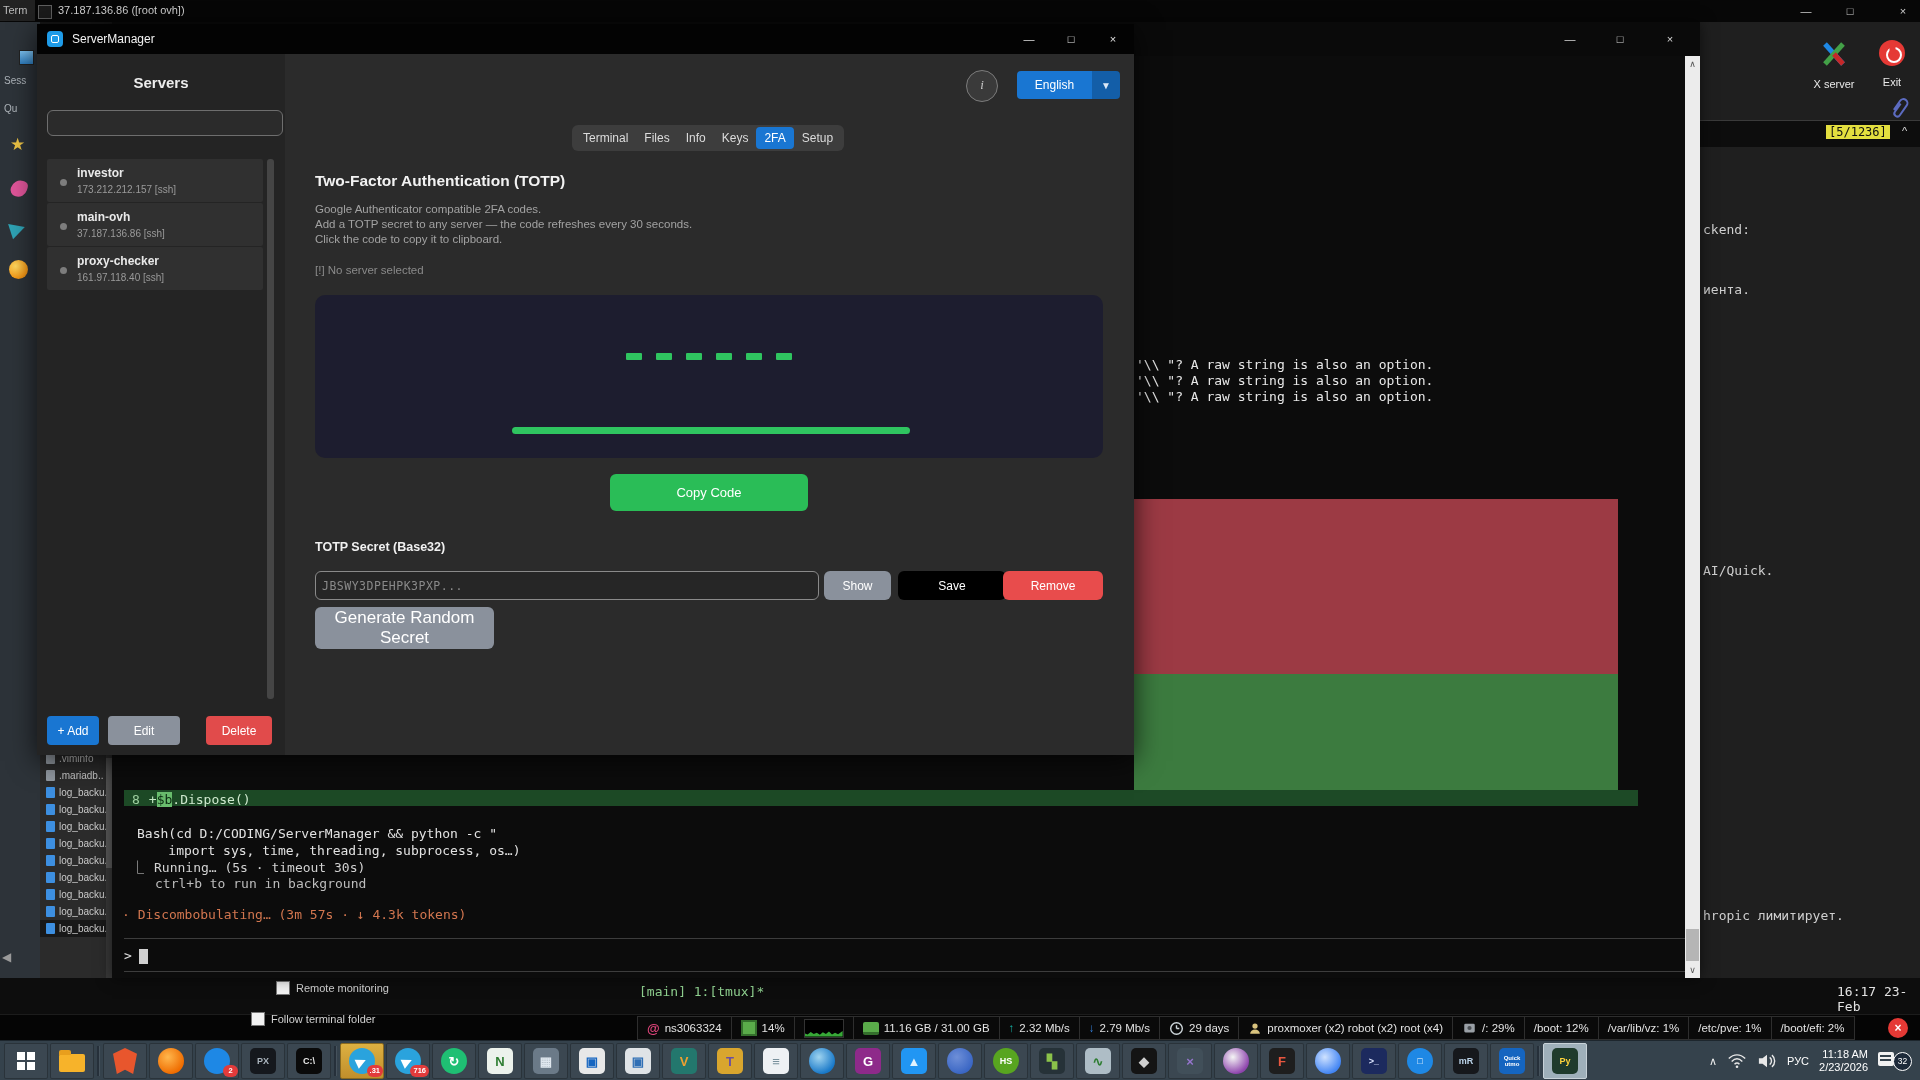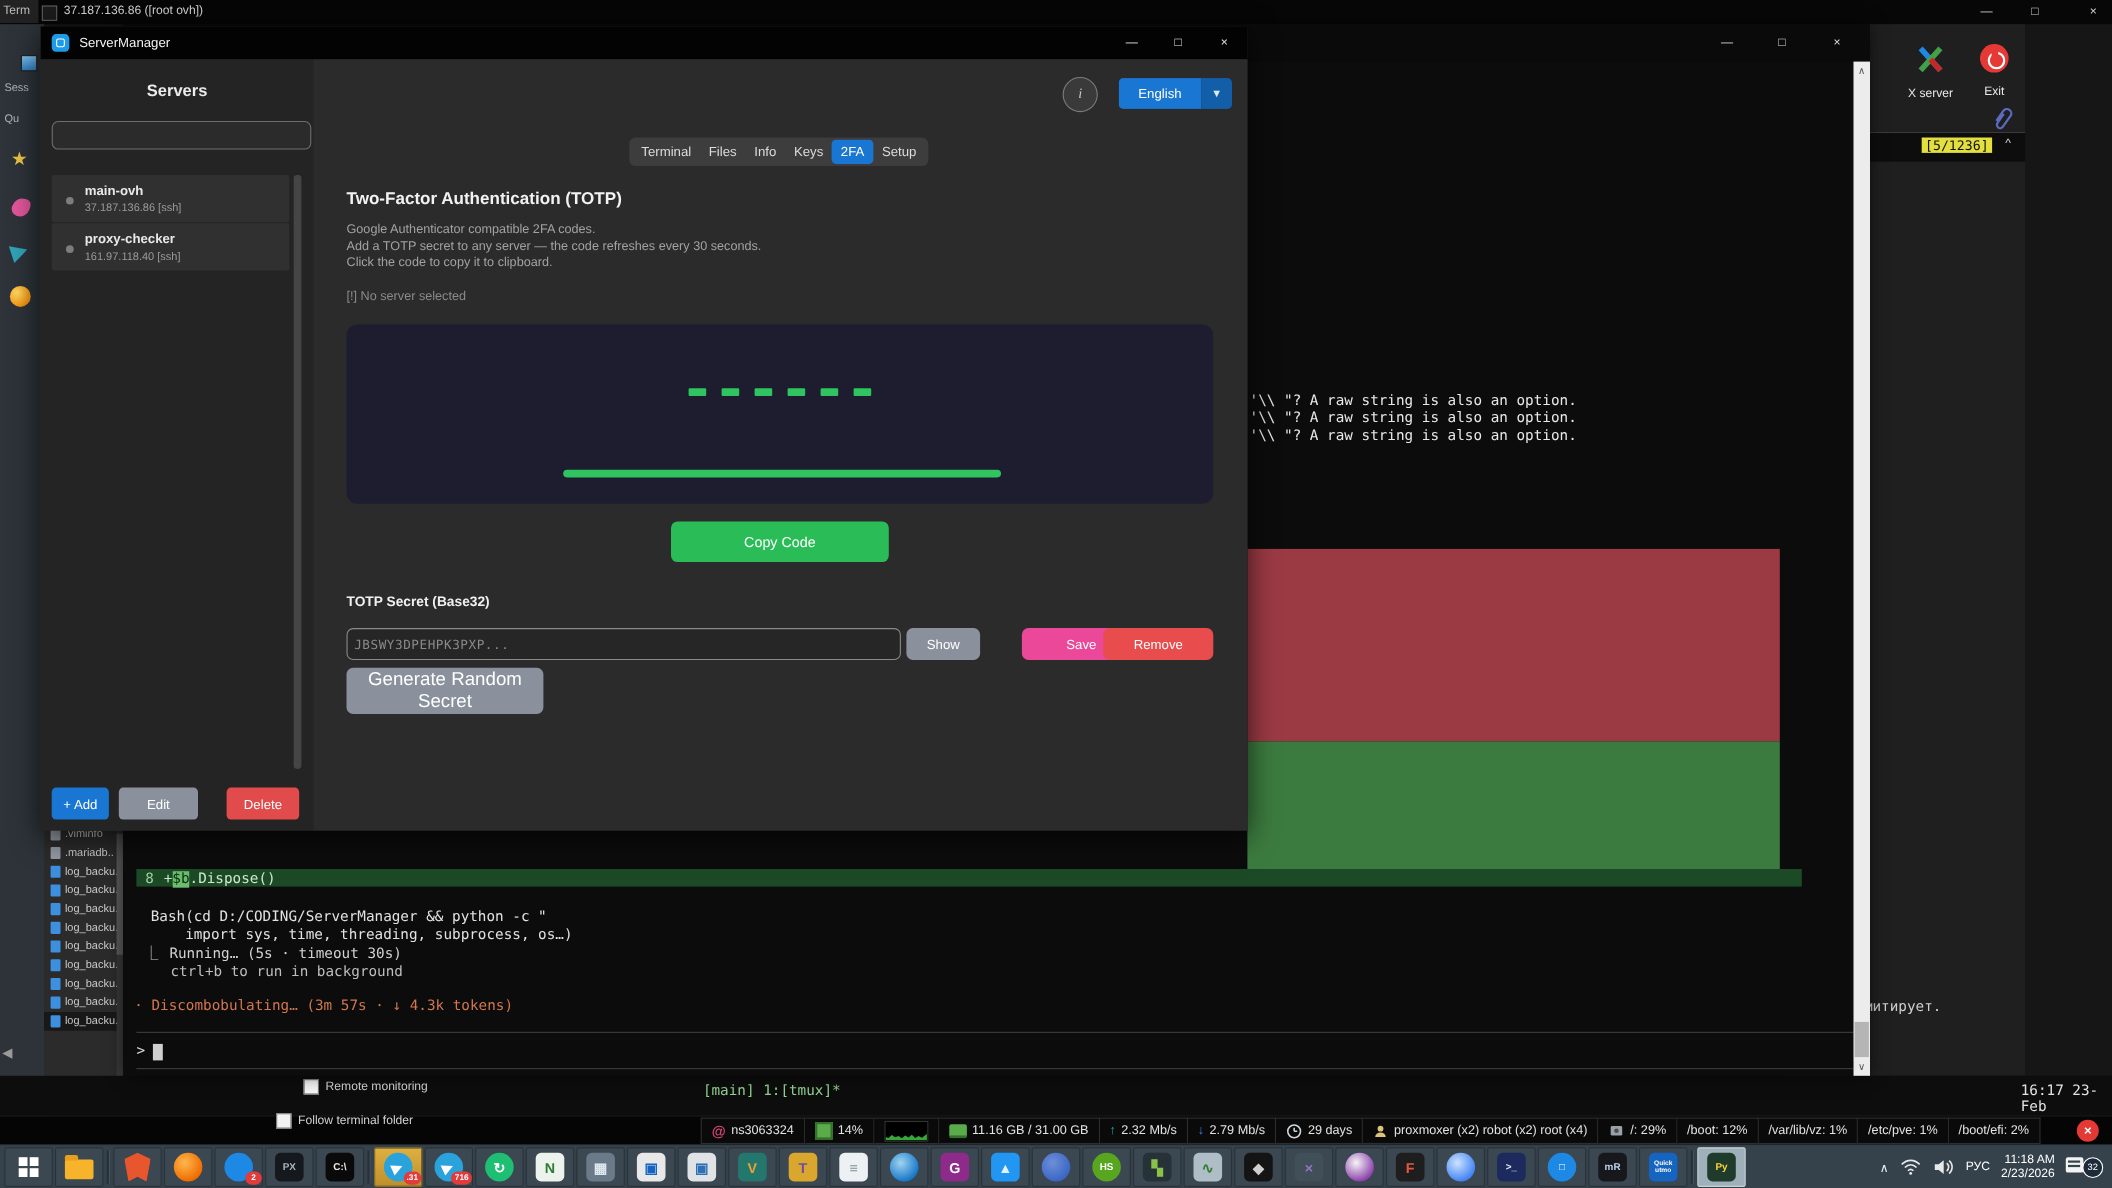--- a/index.html
+++ b/index.html
@@ -30,21 +30,21 @@
   #file-panel{position:absolute;left:40px;top:750px;width:72px;height:262px;background:#2b2b2b;overflow:hidden;}
   .frow{display:flex;align-items:center;gap:4px;height:17px;padding-left:6px;}
   .frow.fsel{background:#181818;}
   .ficon{width:9px;height:11px;border-radius:1px;flex:none;}
   .ficon.gray{background:#939aa2}.ficon.blue{background:#3d8fe0}
   .ftext{color:#c9c9c9;font-size:10px;white-space:nowrap;}
   #fp-scroll{position:absolute;right:0;top:0;bottom:0;width:6px;background:#383838;}
   #fp-thumb{position:absolute;right:0;top:8px;width:6px;height:110px;background:#5a5a5a;}
   #file-left-arrow{position:absolute;left:2px;top:950px;color:#9a9a9a;font-size:12px;}
   
-  #moba-right{position:absolute;left:1621px;top:22px;width:220px;height:956px;background:#1f1f1f;}
+  #moba-right{position:absolute;left:1700px;top:22px;width:220px;height:956px;background:#1f1f1f;}
   #mr-xserver{position:absolute;left:103px;top:18px;width:62px;text-align:center;}
   #mr-exit{position:absolute;left:168px;top:18px;width:48px;text-align:center;}
   .mr-label{display:block;margin-top:6px;color:#e8e8e8;font-size:11px;}
   #exit-circle{display:inline-block;width:26px;height:26px;border-radius:50%;background:#e53935;position:relative;}
   #exit-circle::before{content:"";position:absolute;left:7px;top:7px;width:12px;height:12px;border:2.5px solid #fff;border-radius:50%;}
   #exit-circle::after{content:"";position:absolute;left:12px;top:3px;width:2.5px;height:9px;background:#e53935;
     box-shadow:0 0 0 1.5px #e53935;border-left:0;}
   #mr-clip{position:absolute;left:190px;top:74px;}
   #mr-sep{position:absolute;left:0;top:98px;right:0;height:1px;background:#3a3a3a;}
   #mr-badgerow{position:absolute;left:0;top:99px;right:0;height:26px;background:#0d0d0d;}
@@ -144,21 +144,21 @@
   #btn-copy{position:absolute;left:325px;top:420px;width:198px;height:37px;background:#2abd57;border:none;
     border-radius:6px;color:#fff;font-size:13px;font-family:"Liberation Sans",sans-serif;}
   #totp-label{position:absolute;left:30px;top:486px;color:#f0f0f0;font-size:12.5px;font-weight:bold;}
   #secret-input{position:absolute;left:30px;top:517px;width:490px;height:27px;background:#262626;
     border:1px solid #8a8a8a;border-radius:6px;color:#bbb;padding:0 6px;outline:none;
     font-family:"DejaVu Sans Mono",monospace;font-size:11.5px;letter-spacing:.5px;}
   #secret-input::placeholder{color:#8a8a8a;}
   .row-btn{position:absolute;top:517px;height:29px;border:none;border-radius:6px;color:#fff;font-size:12px;
     font-family:"Liberation Sans",sans-serif;}
   #btn-show{left:539px;width:67px;background:#8a919c;}
-  #btn-save{left:644px;width:108px;background:#ec4899;}
+  #btn-save{left:613px;width:108px;background:#000000;}
   #btn-remove{left:718px;width:100px;background:#e84c4c;}
   #btn-generate{position:absolute;left:30px;top:553px;width:179px;height:42px;background:#8a919c;border:none;
     border-radius:6px;color:#fff;font-size:17px;font-family:"Liberation Sans",sans-serif;}
 
   
   #taskbar{position:absolute;left:0;top:1040px;right:0;height:40px;background:#35424c;border-top:1px solid #1d262d;z-index:50;}
   #taskbar-icons{position:absolute;left:3px;top:0;height:40px;display:flex;align-items:center;}
   .tile{position:relative;width:44px;height:36px;margin:0 1px;border-radius:2px;display:flex;align-items:center;
     justify-content:center;background:rgba(255,255,255,0.03);border:1px solid rgba(0,0,0,0.28);box-sizing:border-box;}
   .tile-orange{background:linear-gradient(#ddb041,#c08f2c);border-color:#8a6a1f;}
@@ -409,20 +409,25 @@
         <span class="sm-btn">×</span>
       </span>
     </div>
 
     <div id="sm-sidebar">
       <div id="sm-servers-h">Servers</div>
       <input id="sm-search" value="" style="">
       <div id="server-list">
         <div class="srv">
           <span class="dot"></span>
+          <div class="nm">investor</div>
+          <div class="ip">173.212.212.157 [ssh]</div>
+        </div>
+        <div class="srv">
+          <span class="dot"></span>
           <div class="nm">main-ovh</div>
           <div class="ip">37.187.136.86 [ssh]</div>
         </div>
         <div class="srv">
           <span class="dot"></span>
           <div class="nm">proxy-checker</div>
           <div class="ip">161.97.118.40 [ssh]</div>
         </div>
       </div>
       <div id="sm-side-scroll"></div>

